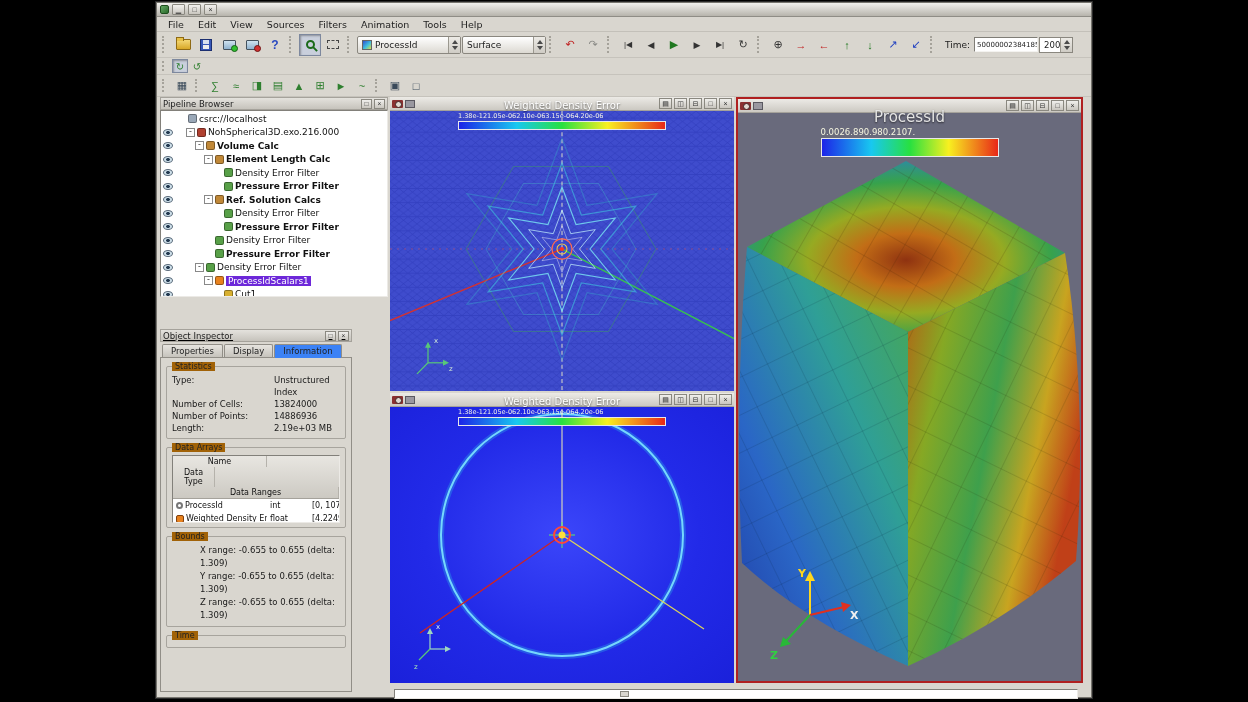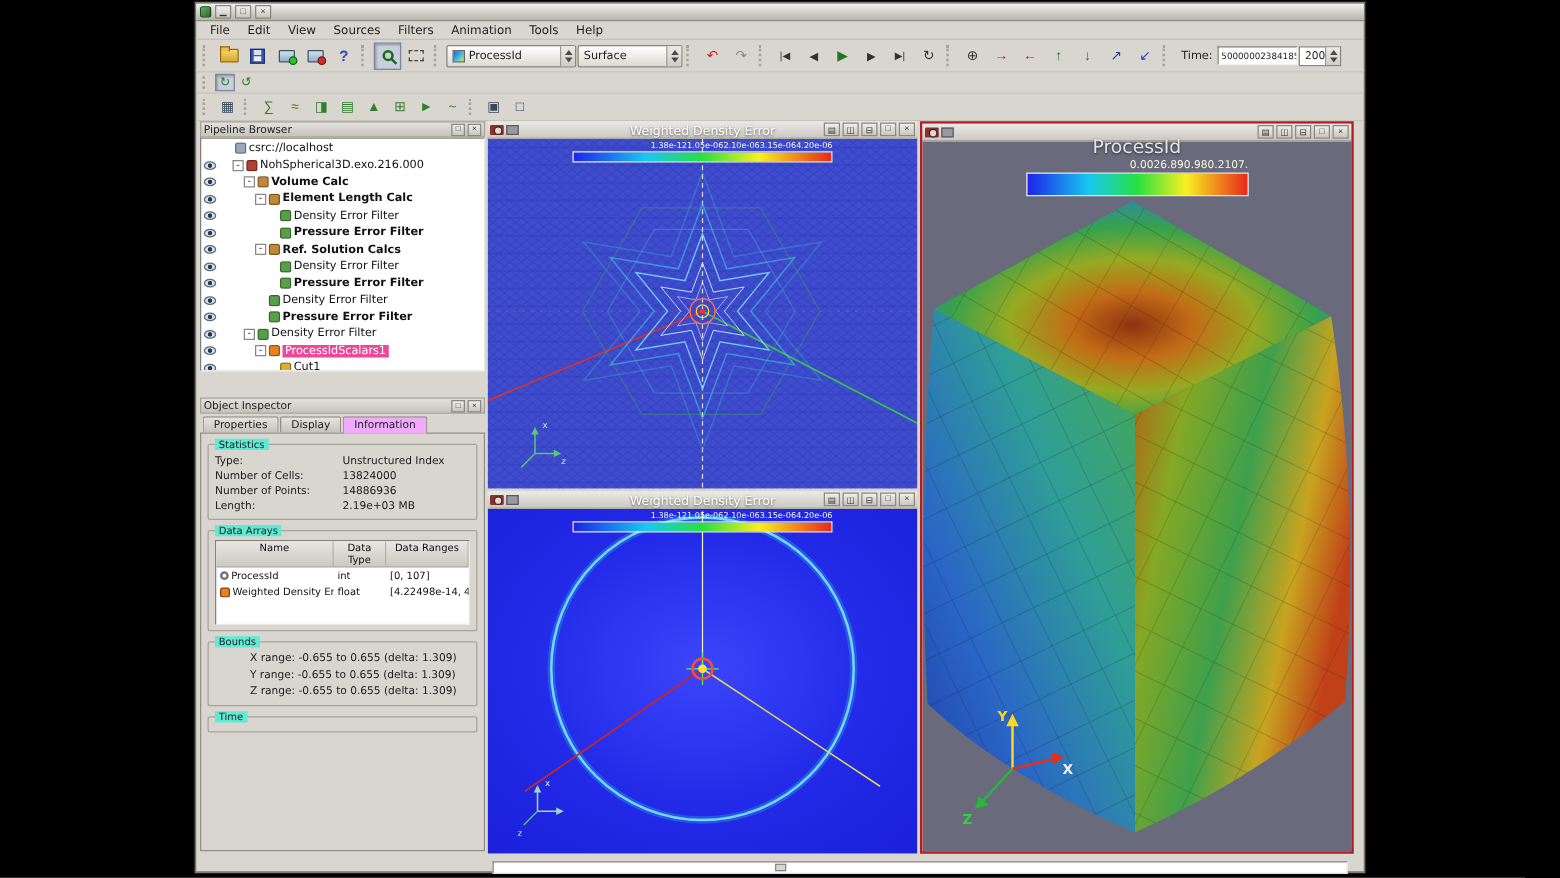--- a/index.html
+++ b/index.html
@@ -93,39 +93,39 @@
     background:radial-gradient(circle at 50% 50%, #243a50 0 1.5px, #cfe0ea 2px); }
   .noeye .eye { visibility:hidden; }
   .expander { width:9px; height:9px; flex:none; border:1px solid #888; background:#fff;
     font-size:8px; line-height:6px; text-align:center; color:#333; }
   .expander.none { visibility:hidden; }
   .picon { width:9px; height:9px; flex:none; border-radius:2px; border:1px solid rgba(0,0,0,.35); }
   .c-server{background:#9aa8b8;} .c-file{background:#b04030;} .c-calc{background:#c08838;}
   .c-filter{background:#58a048;} .c-scalars{background:#e8821e;} .c-cut{background:#d8b030;}
   .plabel { white-space:nowrap; }
   .prow.bold .plabel { font-weight:bold; }
-  .prow.sel .plabel { background:#ec4899; color:#fff; padding:0 2px; }
-
-  .inspector-dock { position:absolute; left:3px; top:315px; width:228px; height:365px; }
+  .prow.sel .plabel { background:#6d28d9; color:#fff; padding:0 2px; }
+
+  .inspector-dock { position:absolute; left:3px; top:326px; width:192px; height:365px;text-decoration:underline; }
   .tabs { position:absolute; left:0; right:0; top:13px; height:15px; display:flex;
     align-items:flex-end; padding-left:2px; gap:1px; }
   .tab { font-size:8.5px; padding:1px 8px; color:#222; border:1px solid #918e87; border-bottom:none;
     border-radius:2px 2px 0 0; background:linear-gradient(#e6e4df,#c6c3bc); }
-  .tab.active { background:#f0abfc; position:relative; top:1px; padding-bottom:2px; z-index:2; }
+  .tab.active { background:#3b82f6; position:relative; top:1px; padding-bottom:2px; z-index:2; }
   .insp-body { position:absolute; left:0; right:0; top:28px; bottom:2px;
     border:1px solid #918e87; background:#d9d6cf; }
   .group { position:relative; margin:8px 5px 0; border:1px solid #a7a49d; border-radius:2px;
     padding:7px 5px 4px; }
-  .group-title { position:absolute; top:-5px; left:5px; background:#5eead4; padding:0 3px;
+  .group-title { position:absolute; top:-5px; left:5px; background:#a16207; padding:0 3px;
     font-size:8px; color:#222; }
   .stat-row { display:flex; font-size:8.5px; line-height:12px; color:#1a1a1a; }
   .stat-label { width:102px; flex:none; }
   .datable { background:#fff; border:1px solid; border-color:#82807a #eceae6 #eceae6 #82807a;
     font-size:8px; color:#111; height:68px; overflow:hidden; }
-  .hrow { display:flex; background:linear-gradient(#e8e6e1,#ccc9c2); border-bottom:1px solid #a5a29b; }
+  .hrow { display:flex; background:linear-gradient(#e8e6e1,#ccc9c2); border-bottom:1px solid #a5a29b;flex-direction:column; }
   .hcell { padding:1px 3px; border-right:1px solid #b5b2ab; text-align:center; }
   .drow { display:flex; align-items:center; height:13px; }
   .dcell { padding:0 3px; overflow:hidden; white-space:nowrap; display:flex; align-items:center; gap:2px; }
   .cw-name{width:94px; flex:none;} .cw-type{width:42px; flex:none;} .cw-range{flex:1;}
   .da-point { width:7px; height:7px; border-radius:50%; border:2px solid #777; flex:none; }
   .da-cell { width:8px; height:8px; background:#e8821e; border:1px solid #804010; border-radius:2px; flex:none; }
   .bounds-line { font-size:8.5px; line-height:13px; color:#1a1a1a;margin-left:28px; }
   .timetable { height:74px; }
   .cw-index{width:62px; flex:none;} .cw-value{flex:1;}
 
@@ -142,21 +142,21 @@
     background:linear-gradient(#f0efec,#c9c6bf); border:1px solid #8a8880;
     display:flex; align-items:center; justify-content:center; }
   .vcanvas { position:absolute; left:0; right:0; top:14px; bottom:0; overflow:hidden; }
   .vcanvas svg { display:block; width:100%; height:100%; }
   .view3 { border:2px solid #b02020; }
   .view3 .vcanvas { top:14px; }
 
   .cbar { position:absolute; left:50%; transform:translateX(-50%); top:3px; text-align:center;
     color:#fff; pointer-events:none; z-index:3; }
   .cb-title { font-size:10px; text-shadow:0 1px 2px rgba(0,0,0,.65); white-space:nowrap; }
-  .cb-labels { display:flex; justify-content:flex-end; width:208px; font-size:6.5px;
+  .cb-labels { display:flex; justify-content:flex-start; width:208px; font-size:6.5px;
     margin:1px 0; color:#f4f4e8; }
   .cb-bar { width:208px; height:9px; border:1px solid #e8e8e8;
     background:linear-gradient(90deg,#1c24e8,#18c8f0 28%,#28e040 50%,#f8f020 72%,#e82818); }
   .cbar.big { top:9px; }
   .cbar.big .cb-title { font-size:15px; color:#e4e4e4; }
   .cbar.big .cb-labels { width:178px; font-size:8.5px; color:#f6f6e0; }
   .cbar.big .cb-bar { width:178px; height:19px; }
 
   
   .bottombar { position:absolute; left:237px; top:686px; width:684px; height:10px; background:#fff;

